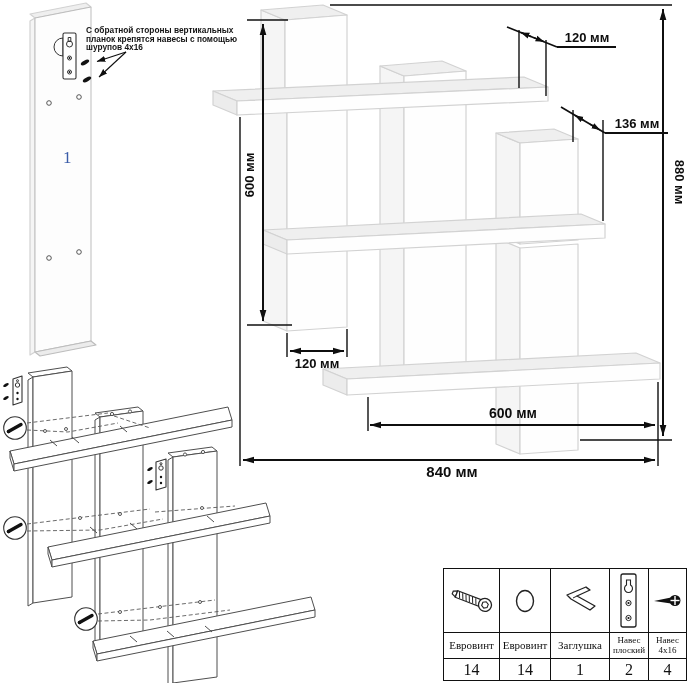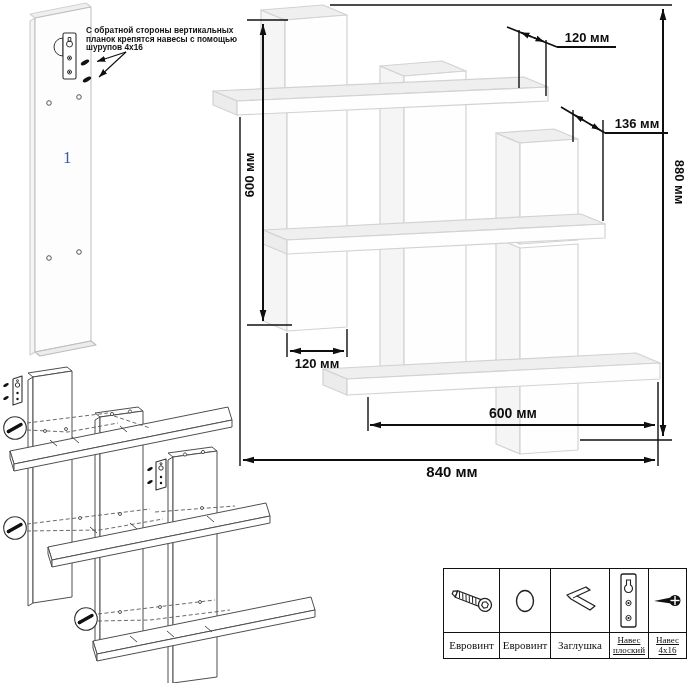--- a/index.html
+++ b/index.html
@@ -29,21 +29,21 @@
   text.dim-md{font:bold 14px "Liberation Sans",sans-serif;fill:#0d0d0d;}
   text.ann{font:bold 8.3px "Liberation Sans",sans-serif;fill:#141414;}
   text.pnum{font:17px "Liberation Serif",serif;fill:#3a5ca8;}
 
   
   table.parts{position:absolute;left:443px;top:568px;width:243px;border-collapse:collapse;
               table-layout:fixed;font-family:"Liberation Serif",serif;color:#111;background:#fff;}
   table.parts td{border:1.6px solid #111;text-align:center;vertical-align:middle;padding:0;}
   tr.icon-row td{height:63px;}
   tr.name-row td{height:25px;font-size:11px;line-height:1.02;}
-  tr.name-row td.sm{font-size:9px;text-decoration:underline;}
+  tr.name-row td.sm{font-size:9px;}
   tr.qty-row td{height:21px;font-size:16px;}
   .ticon{display:inline-block;vertical-align:middle;}
 </style>
 </head>
 <body>
 
 <div class="page">
 
 <svg class="art" width="700" height="683" viewBox="0 0 700 683">
   <defs>
@@ -360,16 +360,23 @@
       </svg>
     </td>
   </tr>
   <tr class="name-row">
     <td>Евровинт</td>
     <td>Евровинт</td>
     <td>Заглушка</td>
     <td class="sm">Навес плоский</td>
     <td class="sm">Навес 4x16</td>
   </tr>
+  <tr class="qty-row">
+    <td>14</td>
+    <td>14</td>
+    <td>1</td>
+    <td>2</td>
+    <td>4</td>
+  </tr>
 </tbody>
     </table>
 
 </div>
 
 </body></html>

